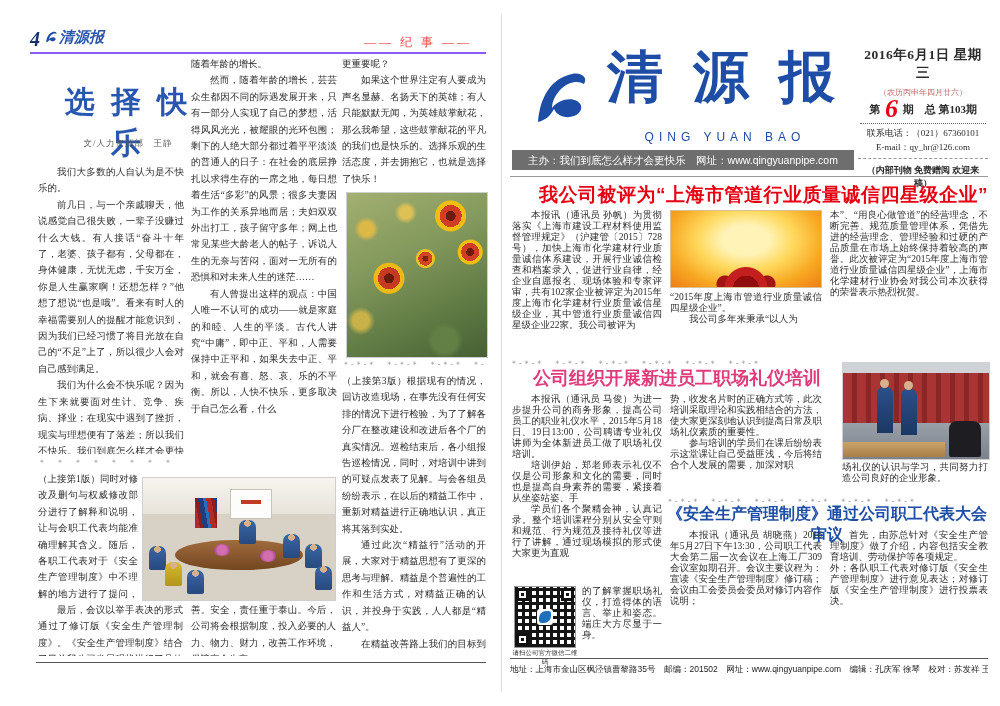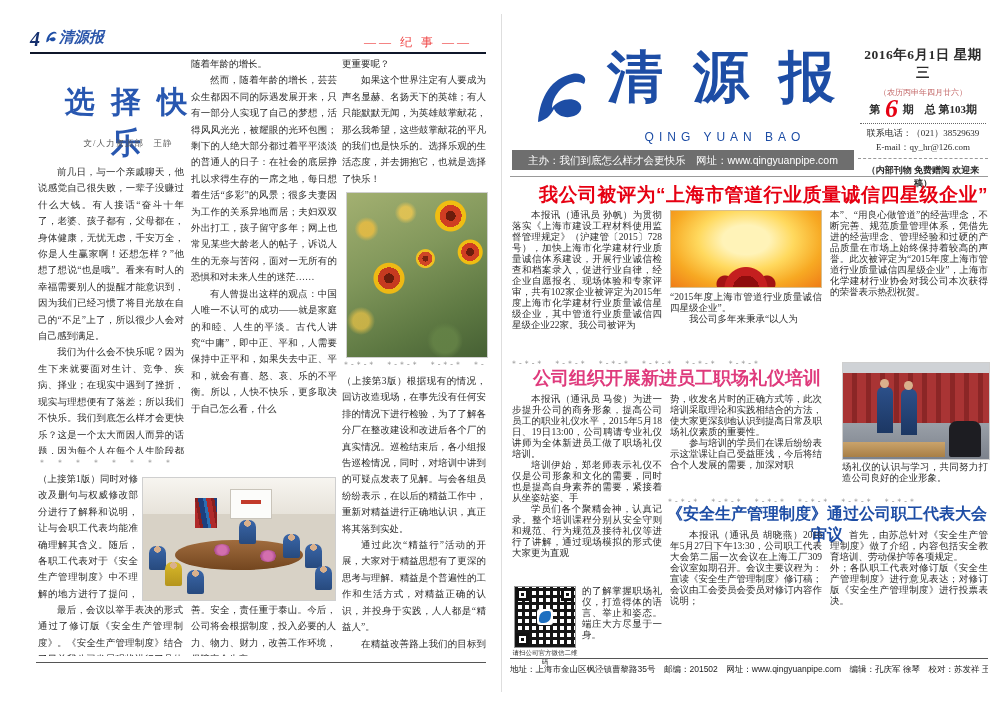--- a/index.html
+++ b/index.html
@@ -10,21 +10,21 @@
   #rp .col{line-height:11px;}
   p.para{margin:0;text-indent:2em;}
   p.ni{text-indent:0;}
   .starsep{position:absolute;font-size:8px;color:#8a8a8a;letter-spacing:1px;white-space:nowrap;overflow:hidden;}
 
   
   #pagegap{position:absolute;left:501px;top:14px;height:678px;border-left:1px solid #dedede;}
 
   
   #lp{position:absolute;left:28px;top:26px;width:460px;height:652px;}
-  #lp-header{position:absolute;left:2px;top:2px;width:456px;height:24px;border-bottom:2px solid #0f172a;font-family:Liberation Serif, serif;}
+  #lp-header{position:absolute;left:2px;top:2px;width:456px;height:24px;border-bottom:2px solid #8b5cf6;font-family:Liberation Serif, serif;}
   #lp-pagenum{font-style:italic;font-weight:bold;font-size:20px;color:#15306e;vertical-align:top;}
   .mini-logo{display:inline-block;width:14px;height:14px;vertical-align:-2px;margin:0 1px 0 4px;}
   #lp-masthead-small{font-weight:bold;font-style:italic;font-size:15px;color:#2a55aa;}
   #lp-section{position:absolute;right:14px;top:6px;font-size:12px;letter-spacing:3px;color:#ef4444;}
   #lpa-title{position:absolute;left:14px;top:56px;width:172px;text-align:center;font-size:30px;font-weight:bold;
     color:#2857b0;letter-spacing:4px;font-family:"Liberation Sans","DejaVu Sans",sans-serif;}
   #lpa-byline{position:absolute;left:14px;top:112px;width:172px;text-align:center;font-size:8.5px;color:#555;letter-spacing:1px;}
   #lpa-c1{left:10px;top:138px;width:146px;height:290px;}
   #lpa-c2{left:163px;top:30px;width:146px;height:400px;}
   #lpa-c3{left:314px;top:30px;width:144px;height:134px;}
@@ -144,20 +144,21 @@
       <span id="lp-pagenum">4</span><span class="mini-logo"><svg viewBox="0 0 64 64" width="14" height="14">
             <path fill="#1d4da5" d="M10 56 C12 30 24 12 44 8 C54 6 60 12 56 18 C50 14 40 16 33 23 C27 29 24 36 24 42 C30 34 42 31 49 35 C56 39 54 47 46 50 C38 53 29 50 26 43 C22 50 18 54 10 56 Z"></path>
           </svg></span><span id="lp-masthead-small">清源报</span>
       <span id="lp-section">—— 纪 事 ——</span>
     </div>
 
     <div id="lpa-title">选 择 快 乐</div>
     <div id="lpa-byline">文/人力资源部　王静</div>
 
     <div id="lpa-c1" class="col">
+      <p class="para">我们大多数的人自认为是不快乐的。</p>
       <p class="para">前几日，与一个亲戚聊天，他说感觉自己很失败，一辈子没赚过什么大钱。有人接话“奋斗十年了，老婆、孩子都有，父母都在，身体健康，无忧无虑，千安万全，你是人生赢家啊！还想怎样？”他想了想说“也是哦”。看来有时人的幸福需要别人的提醒才能意识到，因为我们已经习惯了将目光放在自己的“不足”上了，所以很少人会对自己感到满足。</p>
       <p class="para">我们为什么会不快乐呢？因为生下来就要面对生计、竞争、疾病、择业；在现实中遇到了挫折，现实与理想便有了落差；所以我们不快乐。我们到底怎么样才会更快乐？这是一个太大而因人而异的话题，因为每个人在每个人生阶段都有不一样的答案。小时候梦想成为大人物，长大了希望找到一份光鲜的好工作，拥有令人羡慕的收入，在事业上取得一定的成就，得到大家的认可；最后，过得安居乐业、充实而</p>
     </div>
 
     <div id="lpa-c2" class="col">
       <p class="para ni">随着年龄的增长。</p>
       <p class="para">然而，随着年龄的增长，芸芸众生都因不同的际遇发展开来，只有一部分人实现了自己的梦想，活得风风光光，被耀眼的光环包围；剩下的人绝大部分都过着平平淡淡的普通人的日子：在社会的底层挣扎以求得生存的一席之地，每日想着生活“多彩”的风景；很多夫妻因为工作的关系异地而居；夫妇双双外出打工，孩子留守多年；网上也常见某些大龄老人的帖子，诉说人生的无奈与苦闷，面对一无所有的恐惧和对未来人生的迷茫……</p>
       <p class="para">有人曾提出这样的观点：中国人唯一不认可的成功——就是家庭的和睦、人生的平淡。古代人讲究“中庸”，即中正、平和，人需要保持中正平和，如果失去中正、平和，就会有喜、怒、哀、乐的不平衡。所以，人快不快乐，更多取决于自己怎么看，什么</p>
     </div>
 
@@ -223,21 +224,21 @@
 
     <div id="rp-info">
       <div class="info-date">2016年6月1日 星期三</div>
       <div class="info-lunar">（农历丙申年四月廿六）</div>
       <div class="info-issue">
         <span>第</span>
         <span class="issue-num">6</span>
         <span>期　总 第103期</span>
       </div>
       <div class="dotline"></div>
-      <div class="info-phone">联系电话：（021）38529639</div>
+      <div class="info-phone">联系电话：（021）67360101</div>
       <div class="info-email">E-mail：qy_hr@126.com</div>
       <div class="info-note">（内部刊物 免费赠阅 欢迎来稿）</div>
     </div>
 
     <div id="rp-ruletop"></div>
 
     <div id="rp-h1">我公司被评为“上海市管道行业质量诚信四星级企业”</div>
     <div id="rp1-c1" class="col">
       <p class="para">本报讯（通讯员 孙帆）为贯彻落实《上海市建设工程材料使用监督管理规定》（沪建管〔2015〕728号），加快上海市化学建材行业质量诚信体系建设，开展行业诚信检查和档案录入，促进行业自律，经企业自愿报名、现场体验和专家评审，共有102家企业被评定为2015年度上海市化学建材行业质量诚信星级企业，其中管道行业质量诚信四星级企业22家。我公司被评为</p>
     </div>

